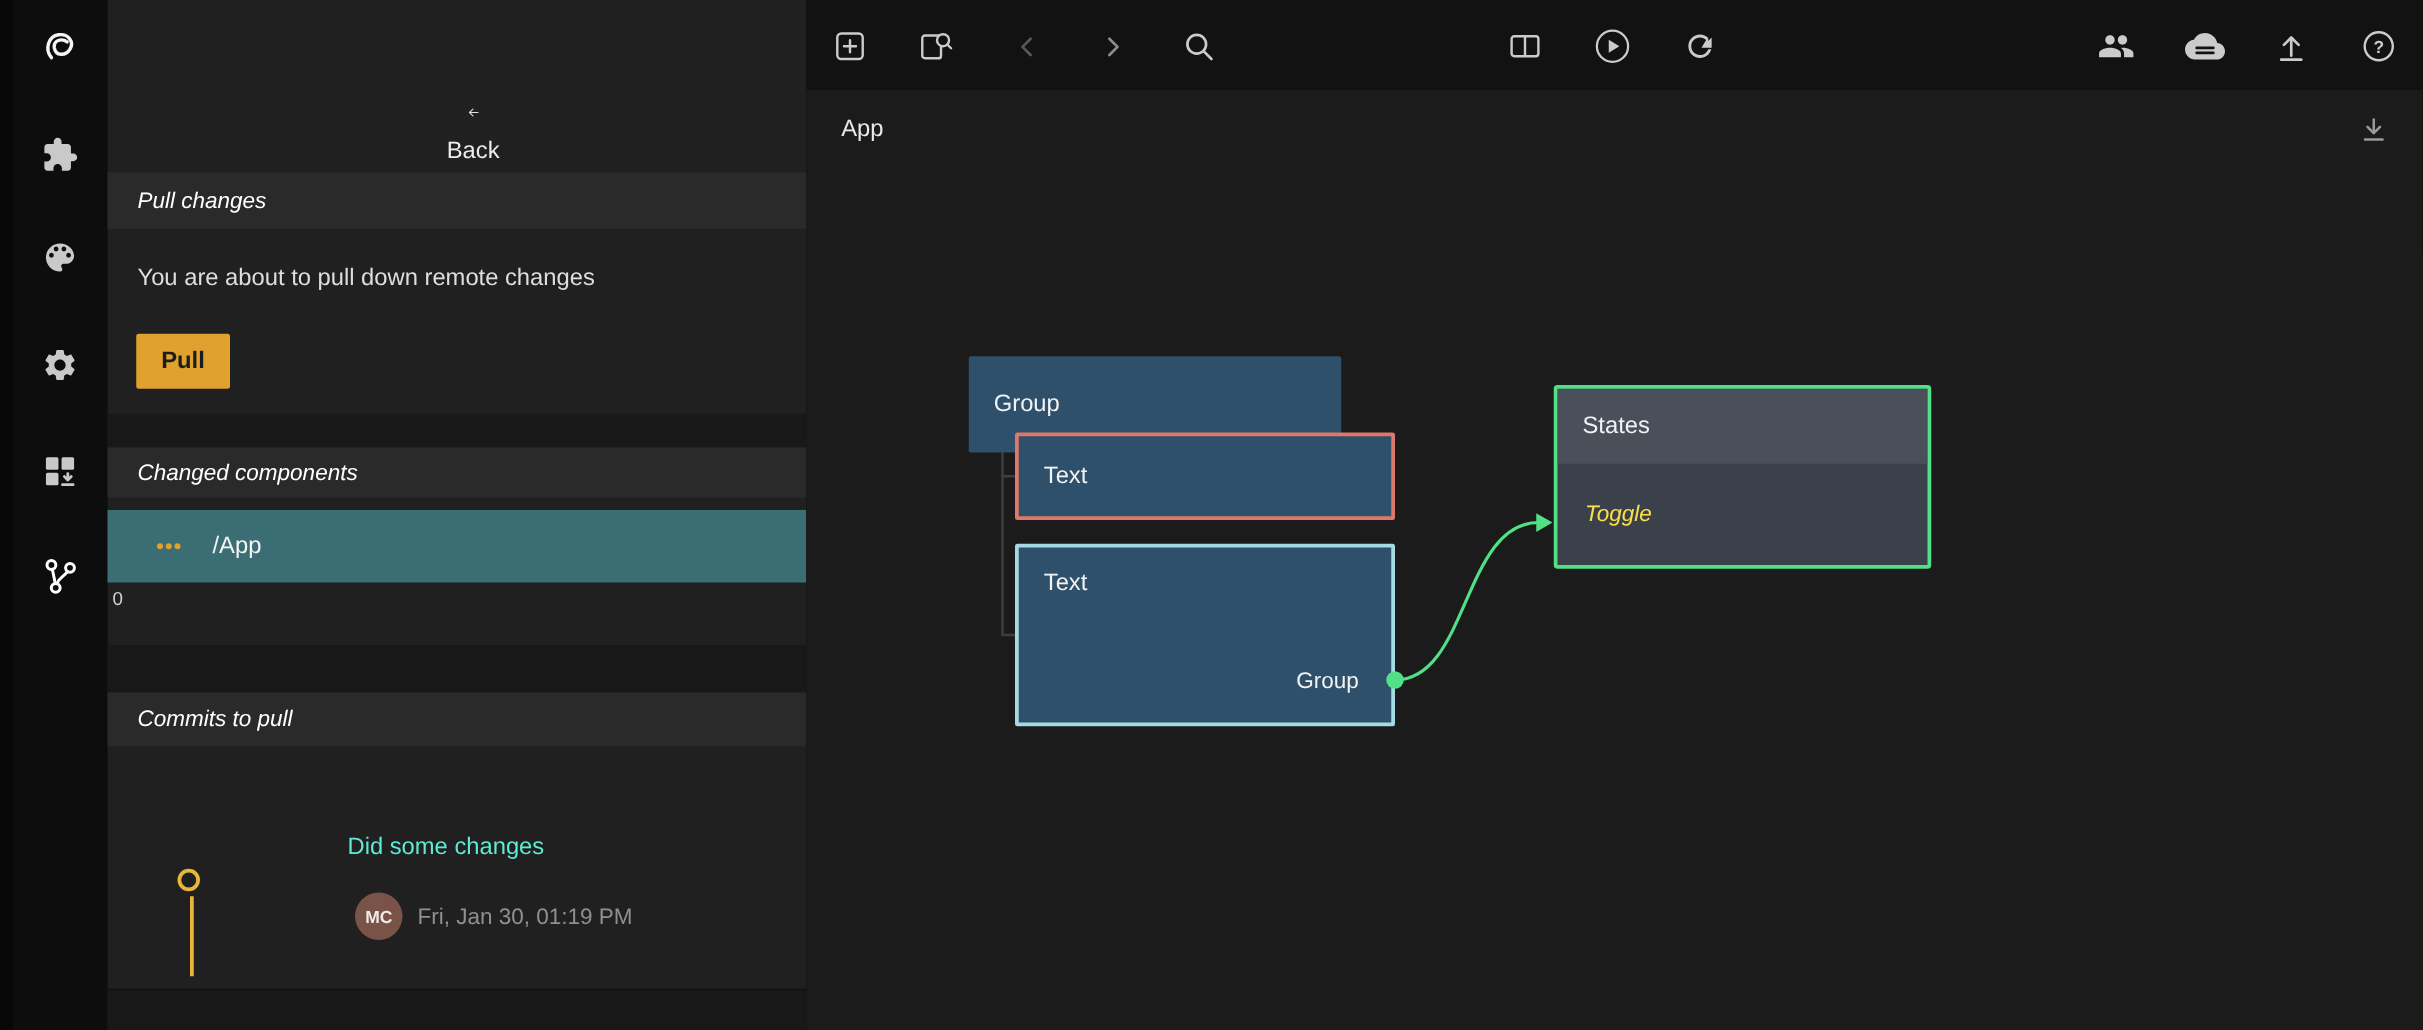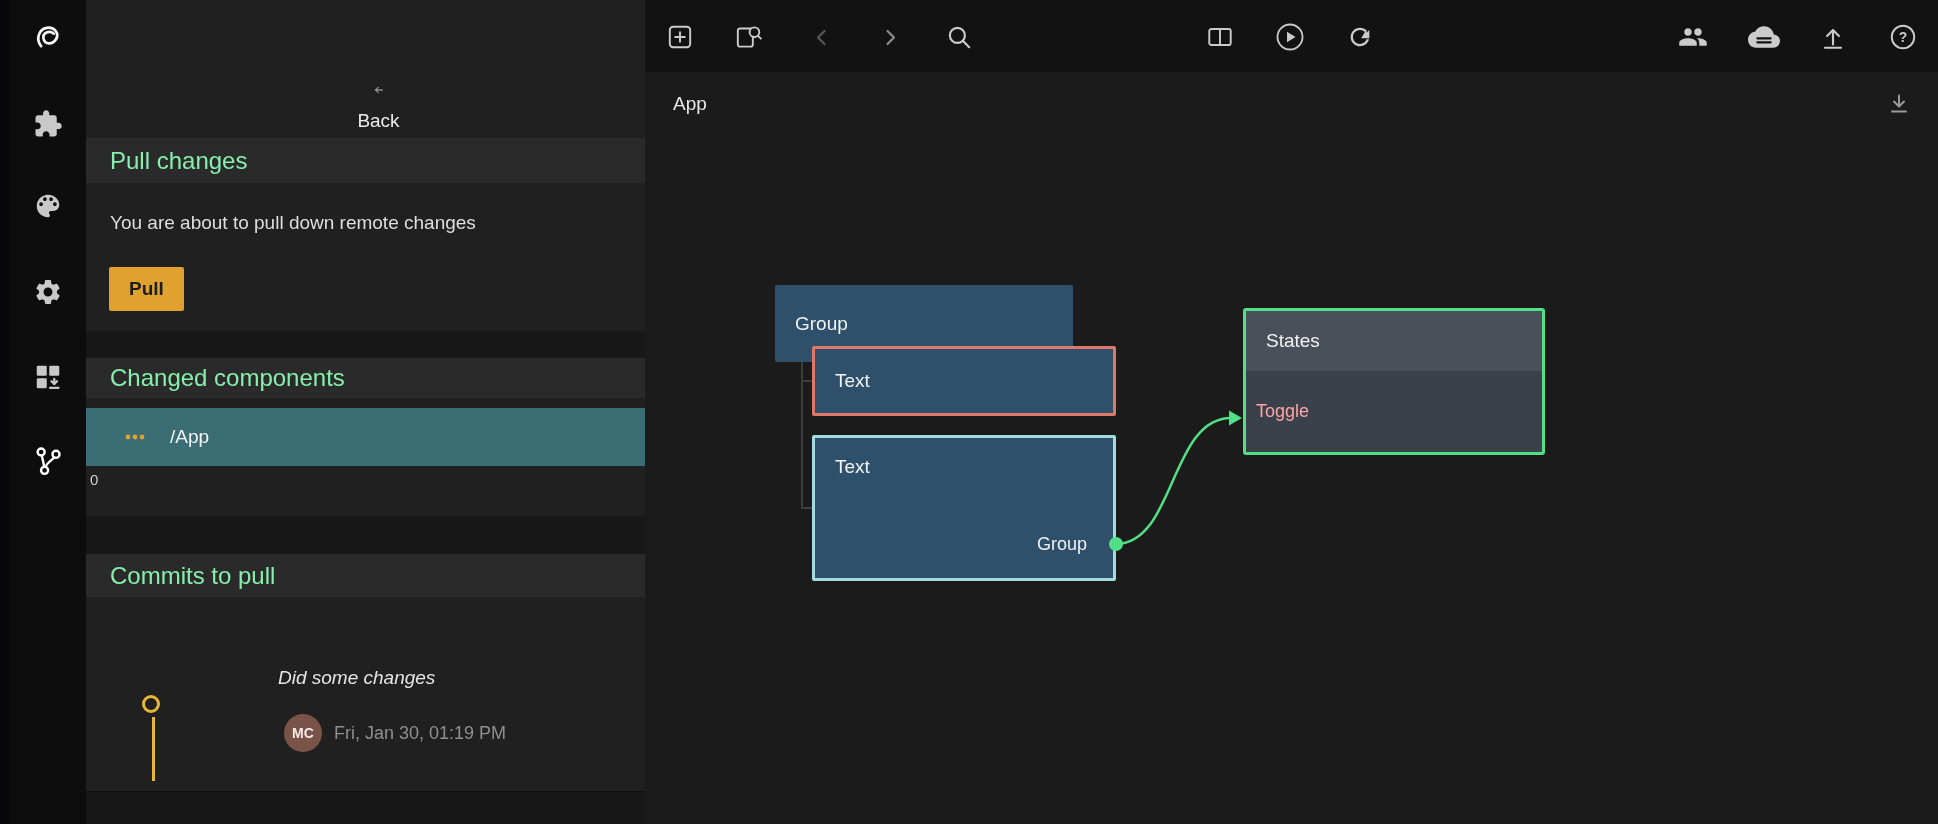--- a/index.html
+++ b/index.html
@@ -13,33 +13,33 @@
   
   .rail { position:absolute; left:10px; top:0; width:76px; height:824px; background:#0d0d0d; }
   .rail-icon { position:absolute; left:38px; transform:translate(-50%,-50%); width:42px; height:42px;
     display:flex; align-items:center; justify-content:center; cursor:pointer; }
 
   
   .sidebar { position:absolute; left:86px; top:0; width:559px; height:824px; background:#202020; }
   .back-row { position:absolute; top:84px; left:0; width:100%; height:48px; display:flex; align-items:center;
     gap:14px; padding-left:26px; cursor:pointer; font-size:19px; color:#ececec;flex-direction:column; }
   .sec-header { position:absolute; left:0; width:100%; background:#2a2a2a; display:flex; align-items:center;
-    padding-left:24px; font-size:24px; color:#86efac; }
+    padding-left:24px; font-size:18px; color:#ffffff;font-style:italic; }
   .gap { position:absolute; left:0; width:100%; background:#181818; }
   .desc { position:absolute; left:24px; top:212px; font-size:19px; color:#dedede; }
   .pull-btn { position:absolute; left:23px; top:267px; height:44px; padding:0 20px; background:#E0A12F;
     color:#1d1d1d; font-weight:bold; font-size:19px; border:none; border-radius:2px; cursor:pointer;
     font-family:inherit; }
   .app-item { position:absolute; left:0; top:408px; width:100%; height:58px; background:#3B6E74;
     display:flex; align-items:center; gap:24px; padding-left:38px; font-size:19px; color:#f4f4f4; cursor:pointer; }
   .stray { position:absolute; left:4px; top:471px; font-size:15px; color:#cfcfcf; }
   .lolli-circle { position:absolute; left:56px; top:695px; width:18px; height:18px;
     border:3px solid #E8B73A; border-radius:50%; background:transparent; }
   .lolli-line { position:absolute; left:66px; top:717px; width:3px; height:64px; background:#E8B73A; }
-  .commit-title { position:absolute; left:192px; top:667px; font-size:19px; color:#e5e5e5;font-style:italic; }
+  .commit-title { position:absolute; left:192px; top:667px; font-size:19px; color:#5eead4; }
   .avatar { position:absolute; left:198px; top:714px; width:38px; height:38px; border-radius:50%;
     background:#7A5348; display:flex; align-items:center; justify-content:center; font-size:14px;
     font-weight:bold; color:#f3ebe7; }
   .commit-time { position:absolute; left:248px; top:723px; font-size:18px; color:#8f8f8f; }
   .bottom-strip { position:absolute; left:0; top:791px; width:100%; height:33px; background:#181818;
     border-top:1px solid #101010; }
 
   
   .main { position:absolute; left:645px; top:0; width:1293px; height:824px; background:#1b1b1b; }
   .toolbar { position:absolute; top:0; left:0; width:100%; height:72px; background:#121212; }
@@ -56,22 +56,22 @@
   .text-red { left:167px; top:346px; width:304px; height:70px; background:#2E506B;
     border:3px solid #E0776B; display:flex; align-items:center; padding-left:20px; }
   .text-cyan { left:167px; top:435px; width:304px; height:146px; background:#2E506B;
     border:3px solid #A4DBE2; }
   .text-cyan .nl { position:absolute; left:20px; top:18px; }
   .port { position:absolute; right:26px; top:96px; font-size:18px; color:#f2f2f2; cursor:pointer; }
   .states-node { left:598px; top:308px; width:302px; height:147px; border:3px solid #52E087;
     border-radius:3px; background:#3a414b; overflow:hidden; }
   .states-header { height:60px; background:#49505a; display:flex; align-items:center;
     padding-left:20px; font-size:19px; }
-  .states-row { height:81px; display:flex; align-items:center; padding-left:10px; font-size:18px;
-    color:#fca5a5; cursor:pointer; }
+  .states-row { height:81px; display:flex; align-items:center; padding-left:22px; font-size:18px;
+    color:#fde047; cursor:pointer;font-style:italic; }
   .tree-v { position:absolute; left:156px; top:324px; width:2px; height:184px; background:#3e3e3e; }
   .tree-h { position:absolute; left:156px; width:12px; height:2px; background:#3e3e3e; }
   .wire { position:absolute; left:0; top:0; pointer-events:none; }
 </style>
 </head>
 <body>
 
 <div class="edge-strip"></div>
 
 <nav class="rail">

